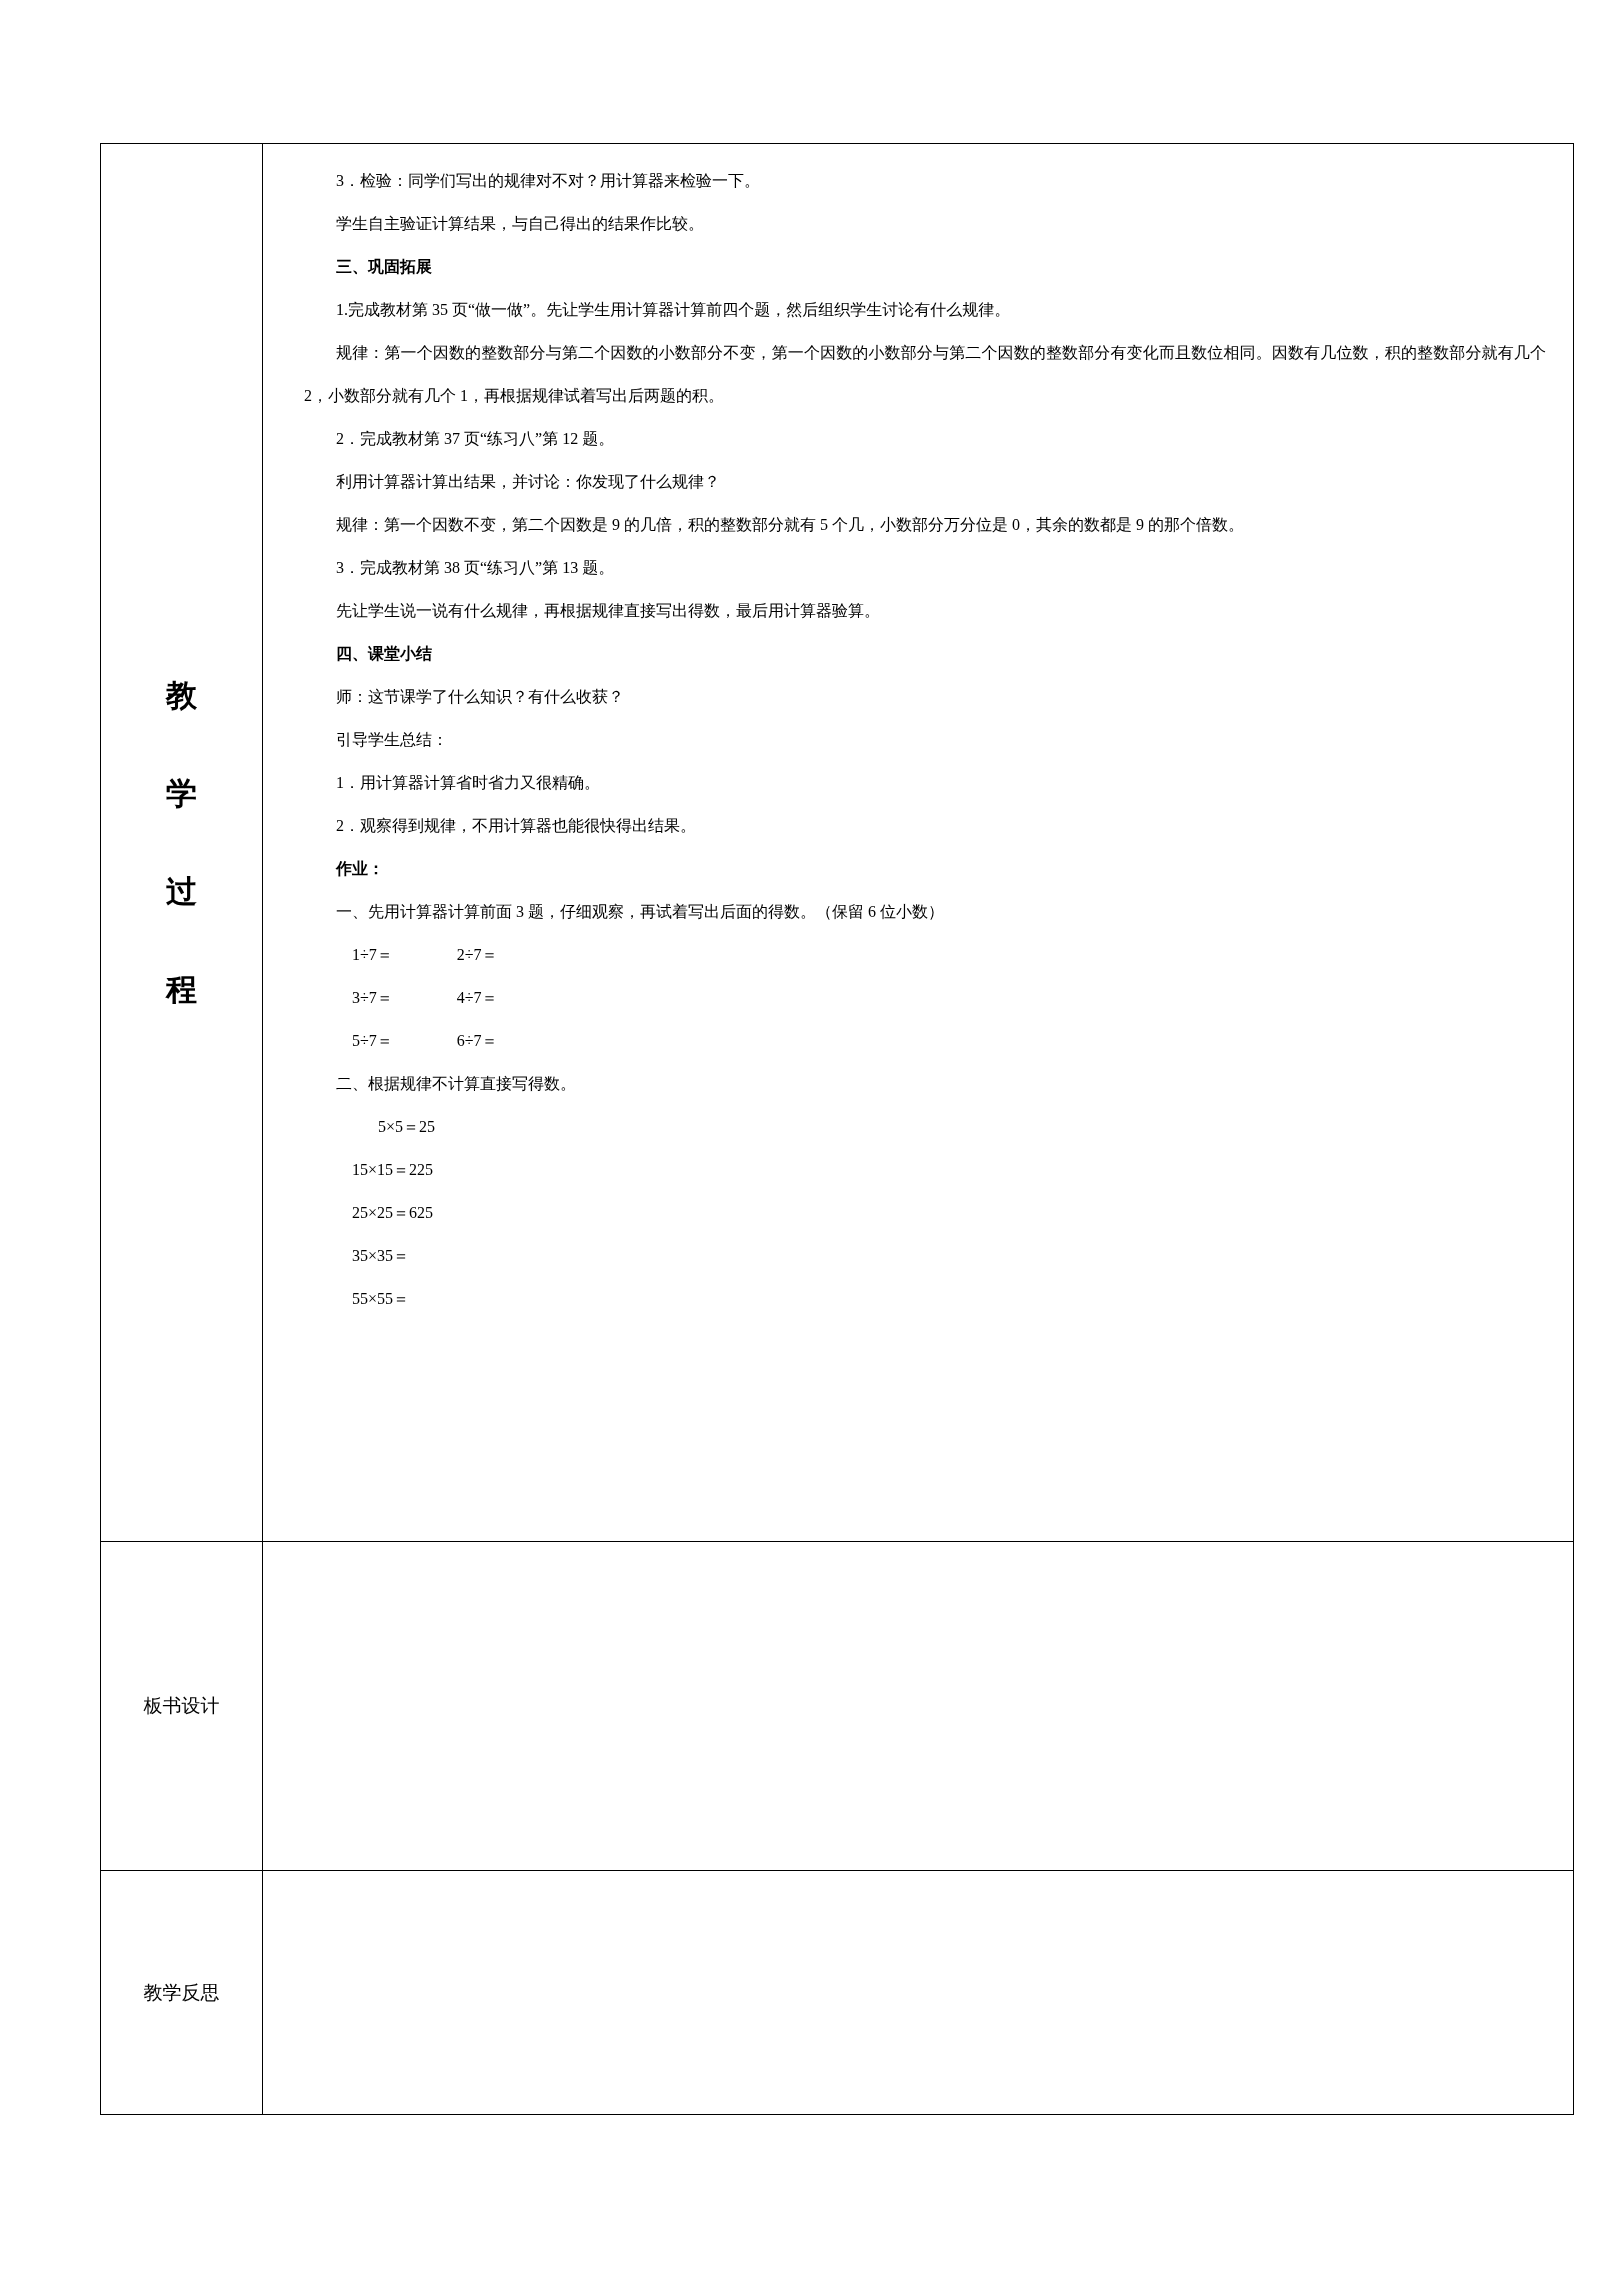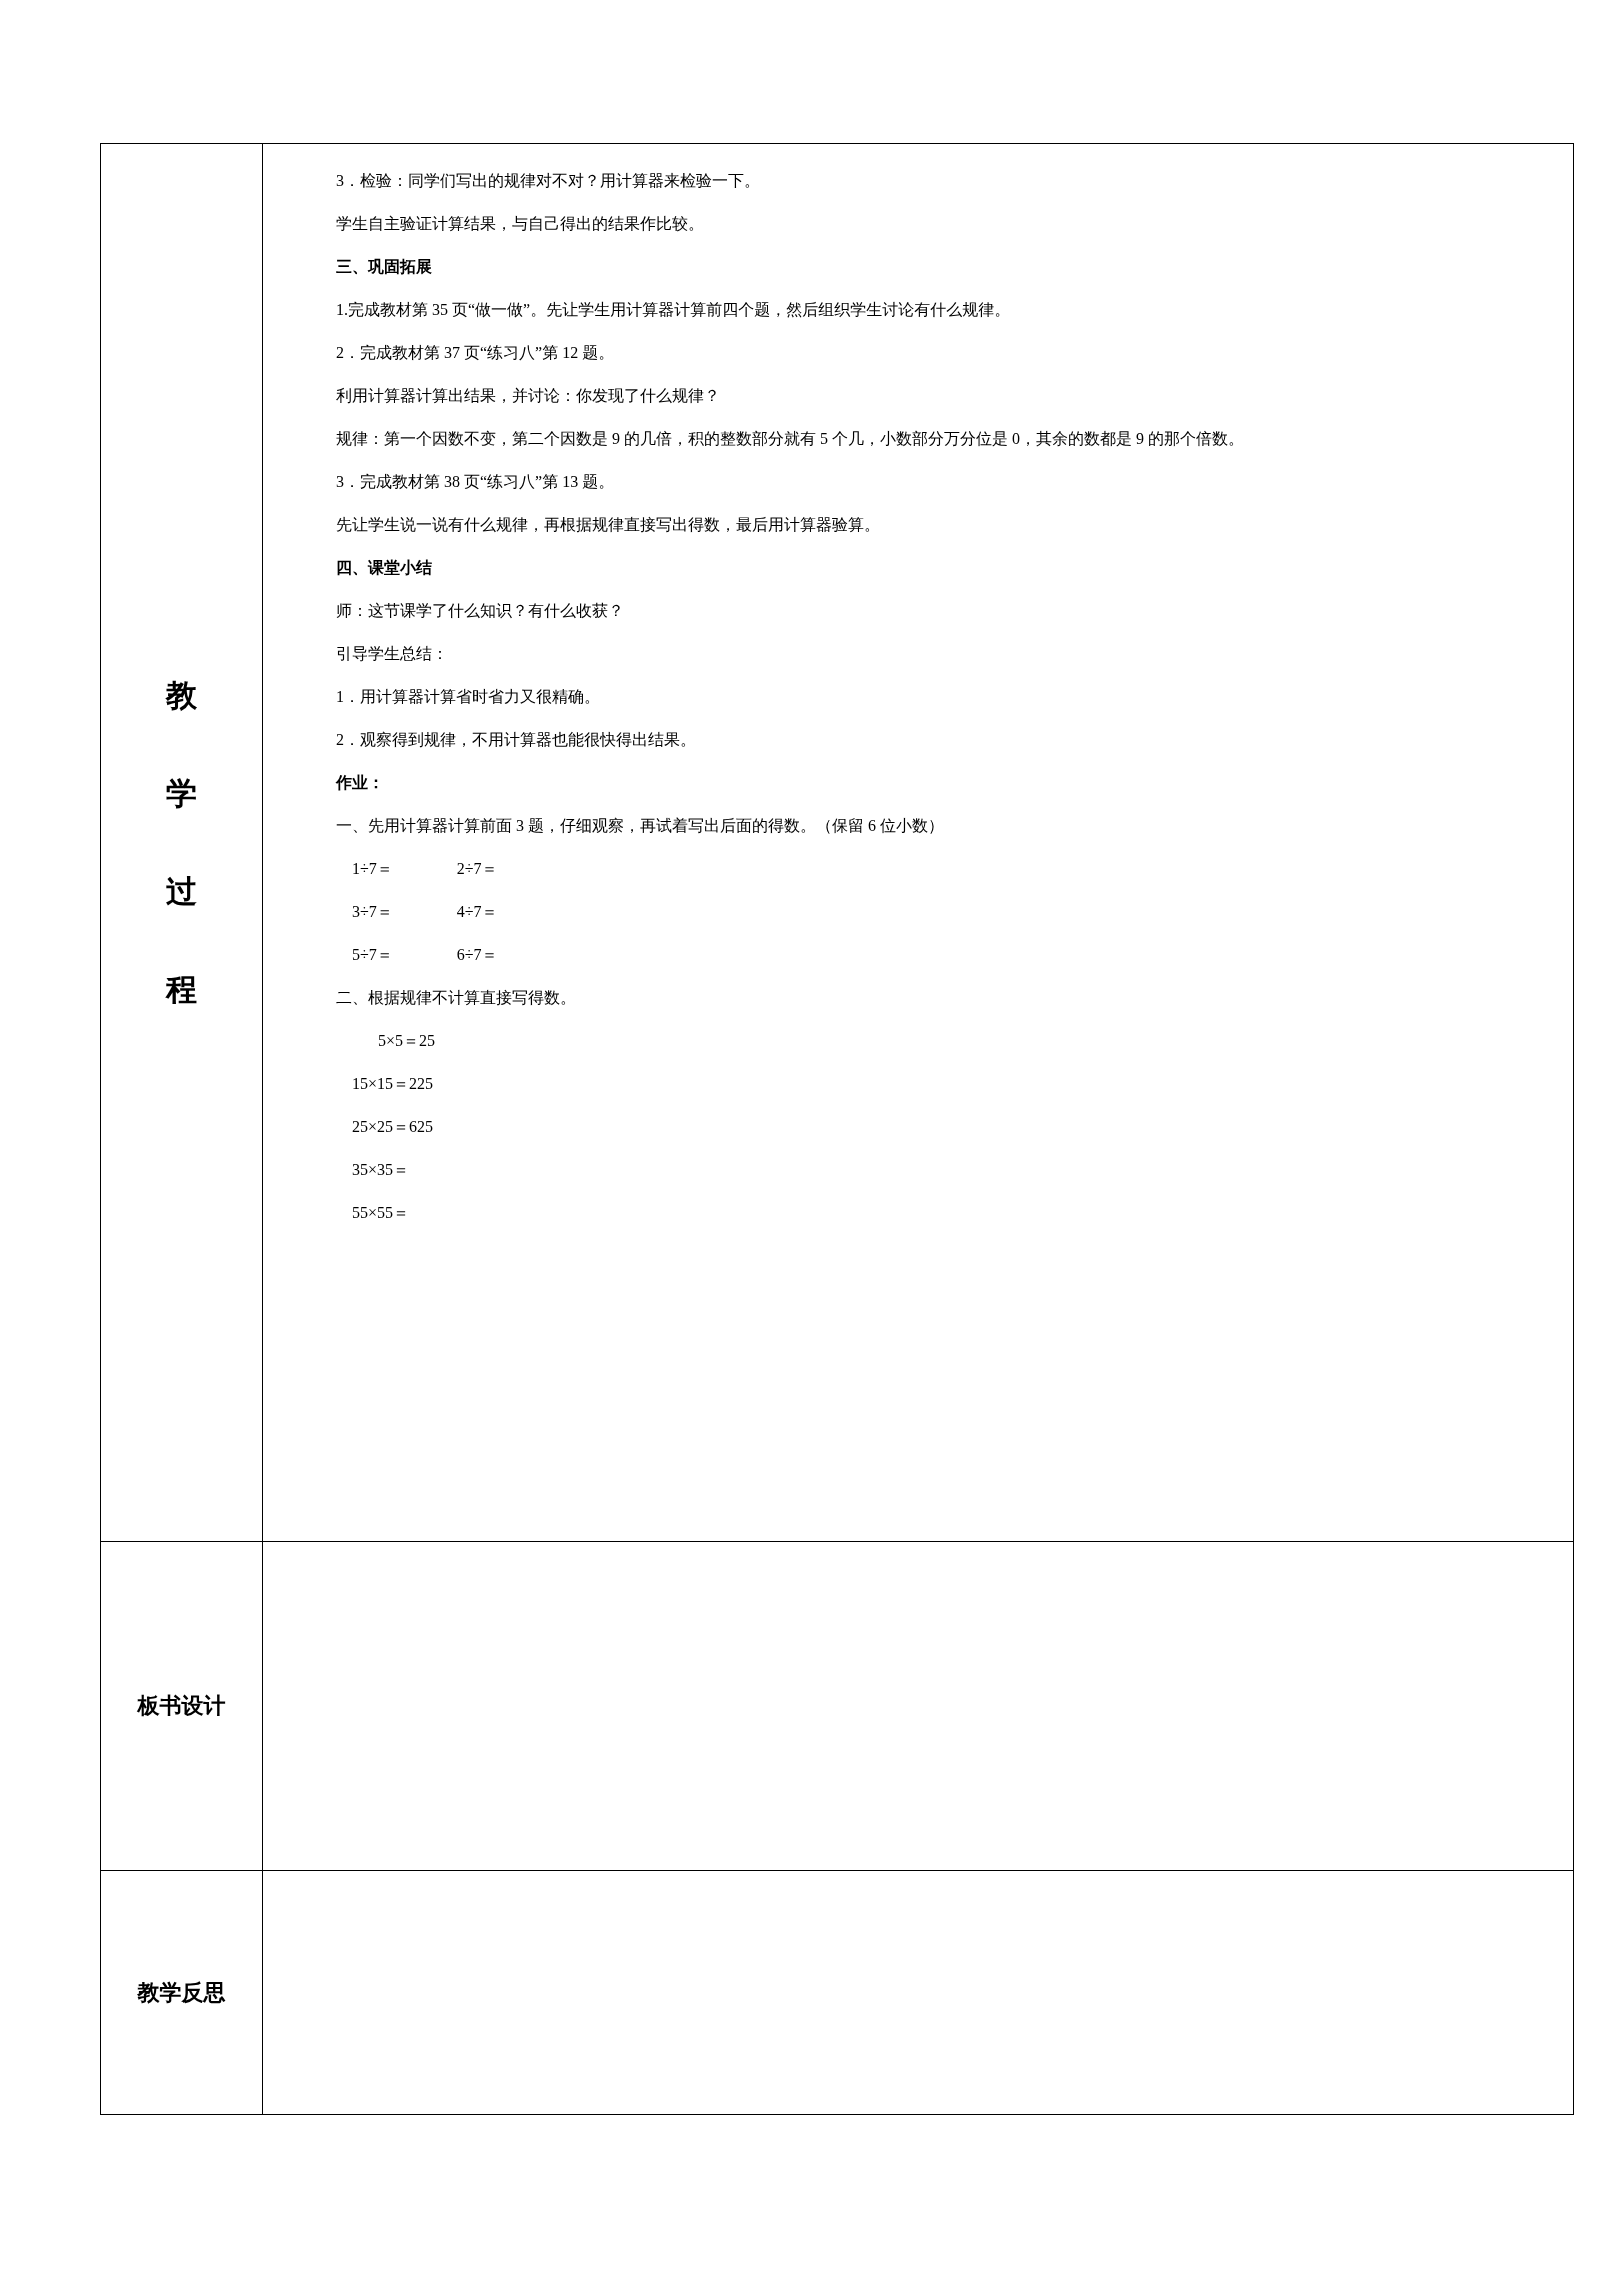--- a/index.html
+++ b/index.html
@@ -55,22 +55,22 @@
   .vertical-label {
     display: flex;
     flex-direction: column;
     align-items: center;
     gap: 56px;
     font-size: 31px;
     font-weight: 600;
     letter-spacing: 0;
   }
   .h-label {
-    font-size: 22px;
-    font-weight: bold;
+    font-size: 19px;
+    font-weight: normal;
   }
   .para {
     text-indent: 2em;
     margin: 0;
     padding: 0;
   }
   .para.bold {
     font-weight: bold;
   }
   .para.eq {
@@ -93,20 +93,21 @@
           <span>学</span>
           <span>过</span>
           <span>程</span>
         </div>
     </div>
     <div class="content-cell">
         <div class="para">3．检验：同学们写出的规律对不对？用计算器来检验一下。</div>
         <div class="para">学生自主验证计算结果，与自己得出的结果作比较。</div>
         <div class="para bold">三、巩固拓展</div>
         <div class="para">1.完成教材第 35 页“做一做”。先让学生用计算器计算前四个题，然后组织学生讨论有什么规律。</div>
+        <div class="para">规律：第一个因数的整数部分与第二个因数的小数部分不变，第一个因数的小数部分与第二个因数的整数部分有变化而且数位相同。因数有几位数，积的整数部分就有几个 2，小数部分就有几个 1，再根据规律试着写出后两题的积。</div>
         <div class="para">2．完成教材第 37 页“练习八”第 12 题。</div>
         <div class="para">利用计算器计算出结果，并讨论：你发现了什么规律？</div>
         <div class="para">规律：第一个因数不变，第二个因数是 9 的几倍，积的整数部分就有 5 个几，小数部分万分位是 0，其余的数都是 9 的那个倍数。</div>
         <div class="para">3．完成教材第 38 页“练习八”第 13 题。</div>
         <div class="para">先让学生说一说有什么规律，再根据规律直接写出得数，最后用计算器验算。</div>
         <div class="para bold">四、课堂小结</div>
         <div class="para">师：这节课学了什么知识？有什么收获？</div>
         <div class="para">引导学生总结：</div>
         <div class="para">1．用计算器计算省时省力又很精确。</div>
         <div class="para">2．观察得到规律，不用计算器也能很快得出结果。</div>

